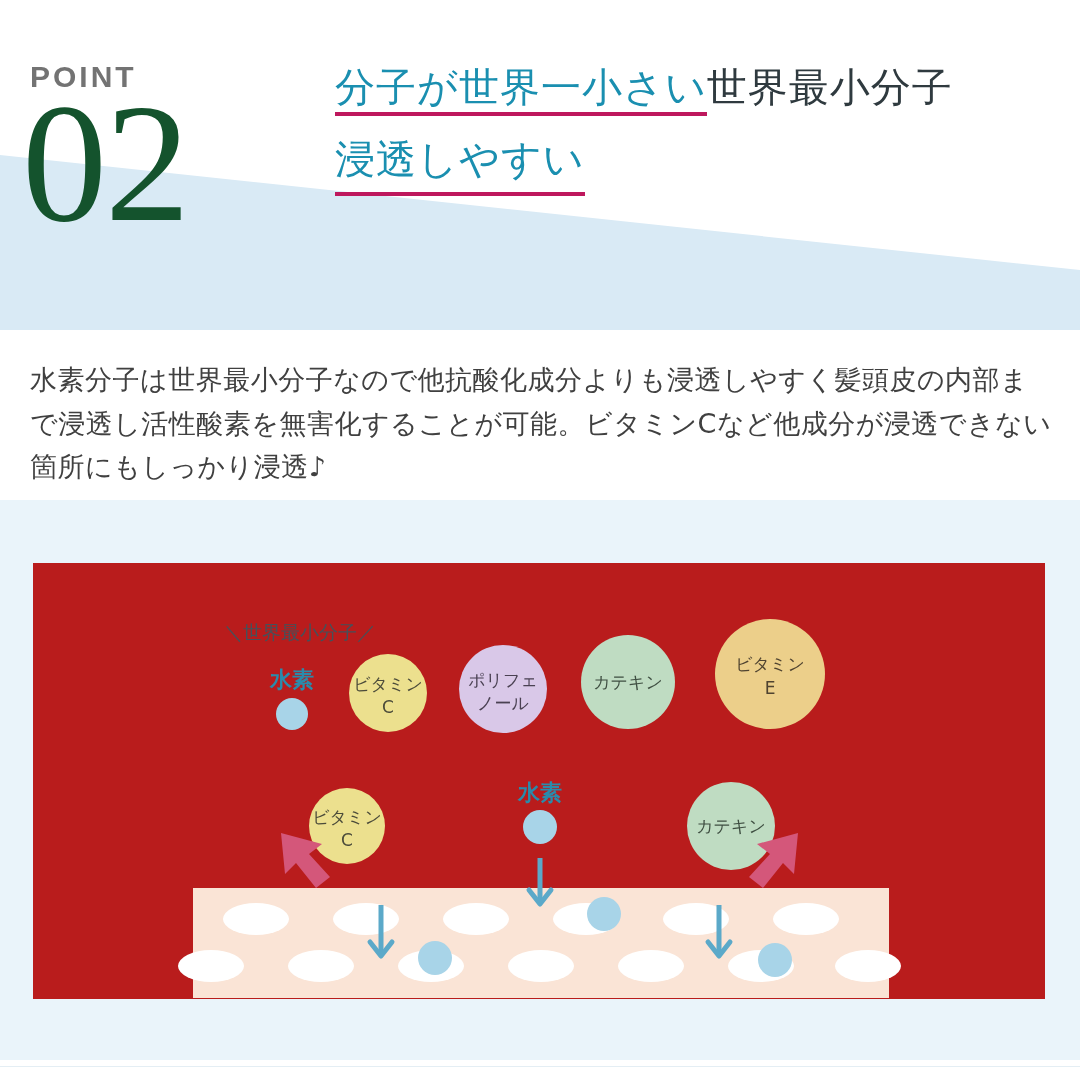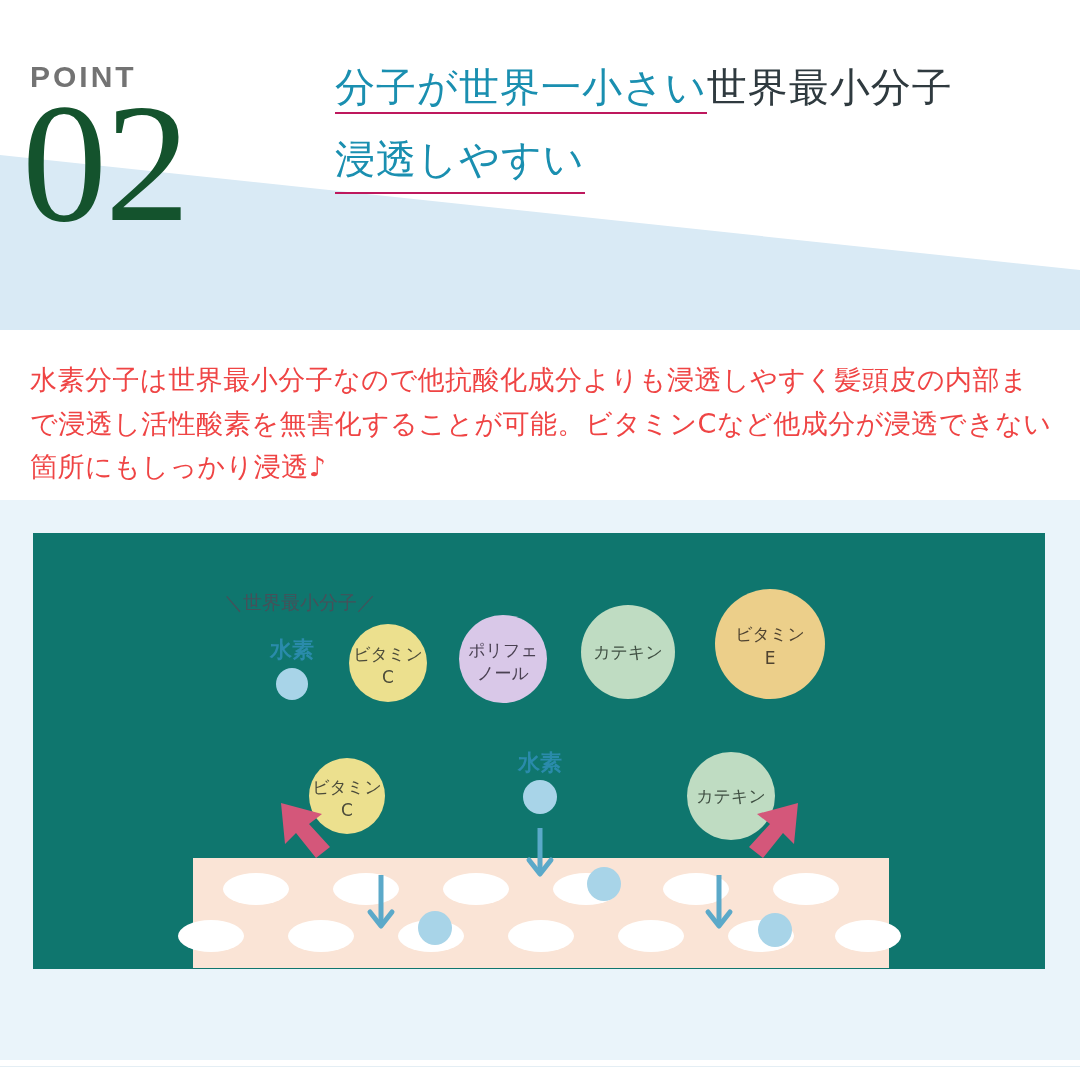--- a/index.html
+++ b/index.html
@@ -59,48 +59,48 @@
     top: 56px;
     width: 725px;
     font-family: "DejaVu Serif", serif;
     font-size: 40px;
     line-height: 1.55;
     color: #2f3a3f;
     letter-spacing: 1px;
   }
   .headline .hl-blue {
     color: #1a8fb0;
-    border-bottom: 2px solid #be185d;
+    border-bottom: 4px solid #be185d;
     padding-bottom: 2px;
   }
   .headline .hl-line2 {
     display: block;
   }
 
   
   .body-copy {
     position: absolute;
     left: 30px;
     top: 358px;
     width: 1025px;
     font-family: "DejaVu Sans", sans-serif;
     font-size: 27px;
     line-height: 1.62;
-    color: #ef4444;
+    color: #404040;
     letter-spacing: 0.5px;
   }
 
   
   .figure-card {
     position: absolute;
     left: 33px;
-    top: 533px;
+    top: 563px;
     width: 1012px;
     height: 436px;
-    background: #0f766e;
+    background: #b91c1c;
   }
   .figure-bg-blue {
     position: absolute;
     left: 0;
     top: 500px;
     width: 1080px;
     height: 560px;
     background: #eaf4fa;
     z-index: -1;
   }

